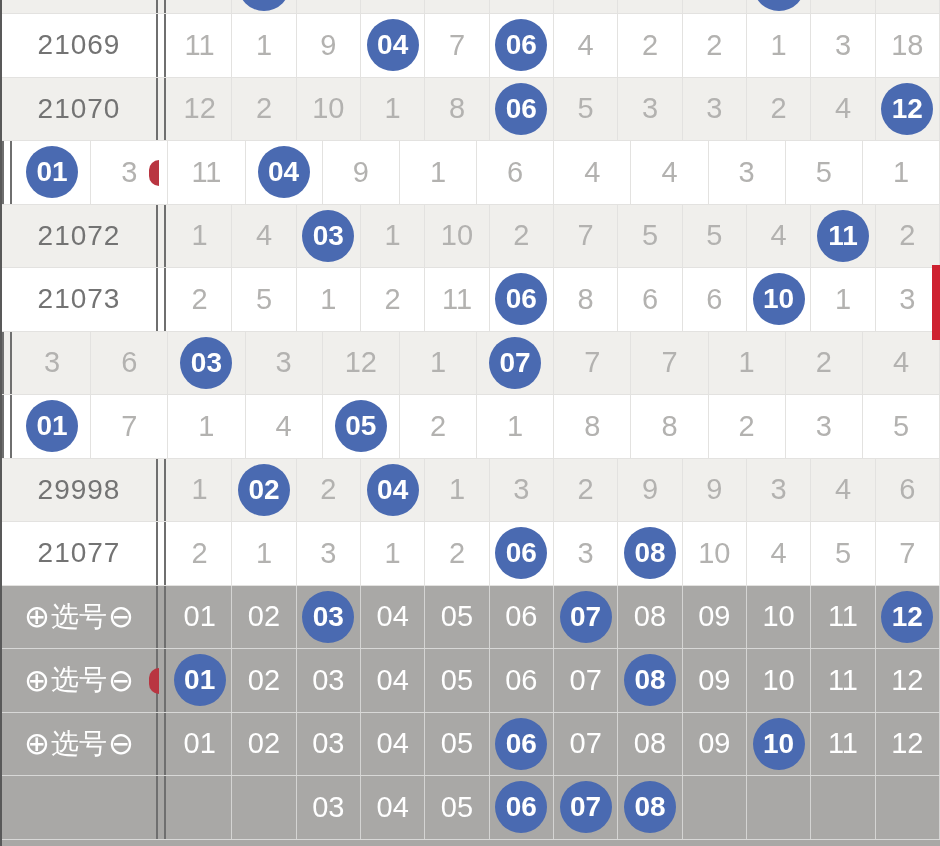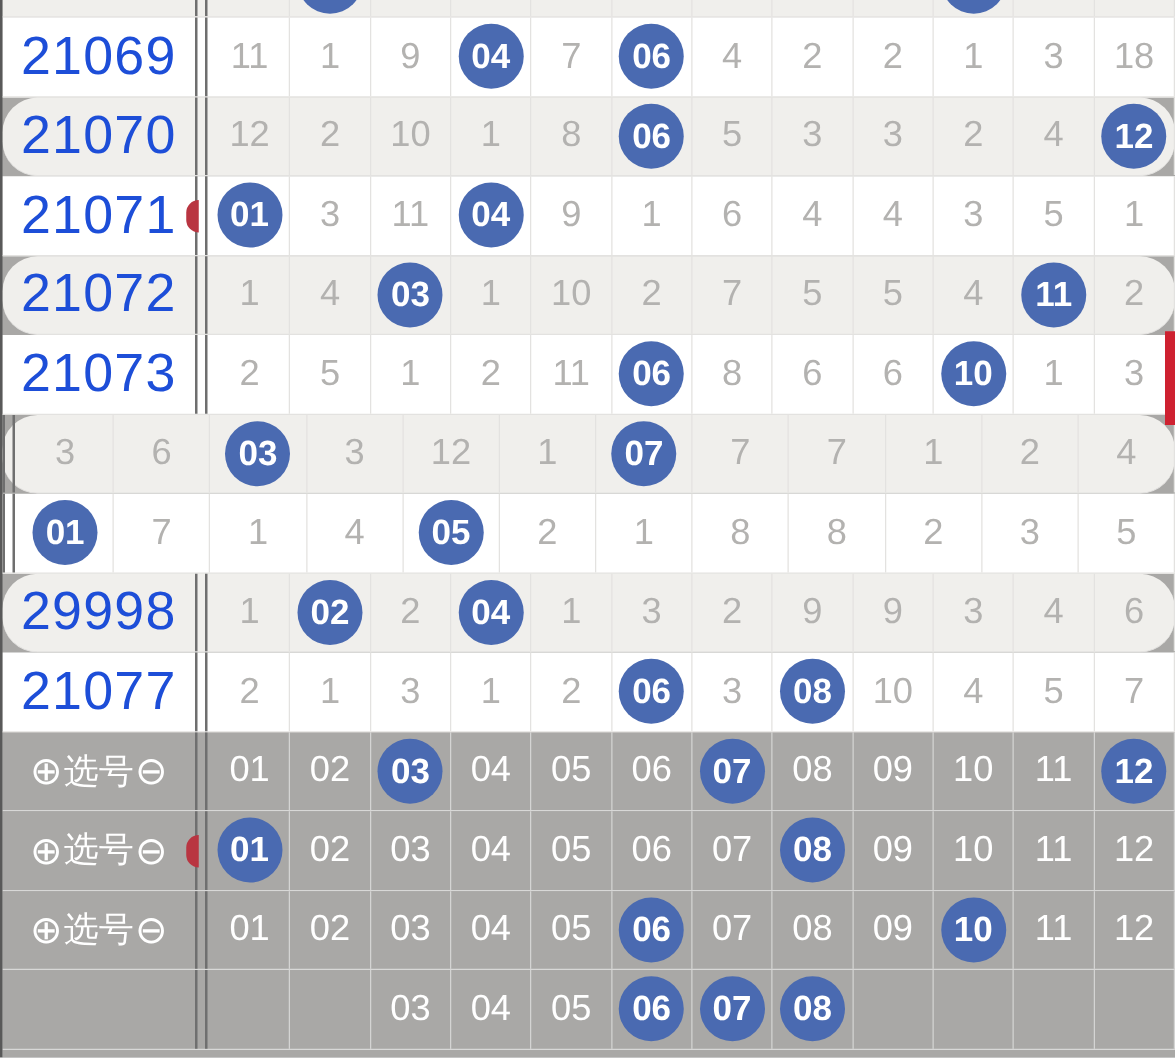--- a/index.html
+++ b/index.html
@@ -10,29 +10,29 @@
     position: relative;
     width: 940px; height: 846px;
     overflow: hidden;
     background: #a9a8a6;
     border-left: 2px solid #595959;
   }
   #rows { display: flex; flex-direction: column; width: 100%; height: 100%; }
 
   .row { display: flex; width: 100%; height: 63.5px; flex: 0 0 auto; }
   .row.light { background: #ffffff; border-bottom: 1px solid #e3e2e0; }
-  .row.alt   { background: #f0efec; border-bottom: 1px solid #e3e2e0; border-radius: 28px; }
+  .row.alt   { background: #f0efec; border-bottom: 1px solid #e3e2e0; }
   .row.gray  { background: #a9a8a6; border-bottom: 1px solid rgba(255,255,255,0.55); }
   .row.partial { height: 14px; background: #f0efec; border-bottom: 1px solid #e3e2e0; overflow: hidden; }
   .row.sliver { flex: 1 1 auto; background: #a9a8a6; border-bottom: none; }
 
   .plabel {
     width: 154px; flex: 0 0 154px;
     display: flex; align-items: center; justify-content: center;
-    font-size: 43px; color: #1d4ed8; letter-spacing: 1px;
+    font-size: 28px; color: #737373; letter-spacing: 1px;
   }
   .slabel {
     width: 154px; flex: 0 0 154px;
     display: flex; align-items: center; justify-content: center;
     color: #ffffff; font-size: 28px; gap: 1px; white-space: nowrap;
   }
   .sicon { font-size: 31px; line-height: 1; }
 
   .sep { position: relative; width: 12px; flex: 0 0 12px; }
   .sep::before, .sep::after {
@@ -176,21 +176,20 @@
           <span class="num">2</span>
         </div>
         <div class="cell">
           <span class="num">4</span>
         </div>
         <div class="cell">
           <div class="ball">12</div>
         </div>
       </div>
       <div class="row light">
-        <div class="plabel">21071</div>
         <div class="sep"></div>
         <div class="cell">
           <div class="ball">01</div>
         </div>
         <div class="cell">
           <span class="num">3</span>
         </div>
         <div class="cell">
           <span class="num">11</span>
         </div>

